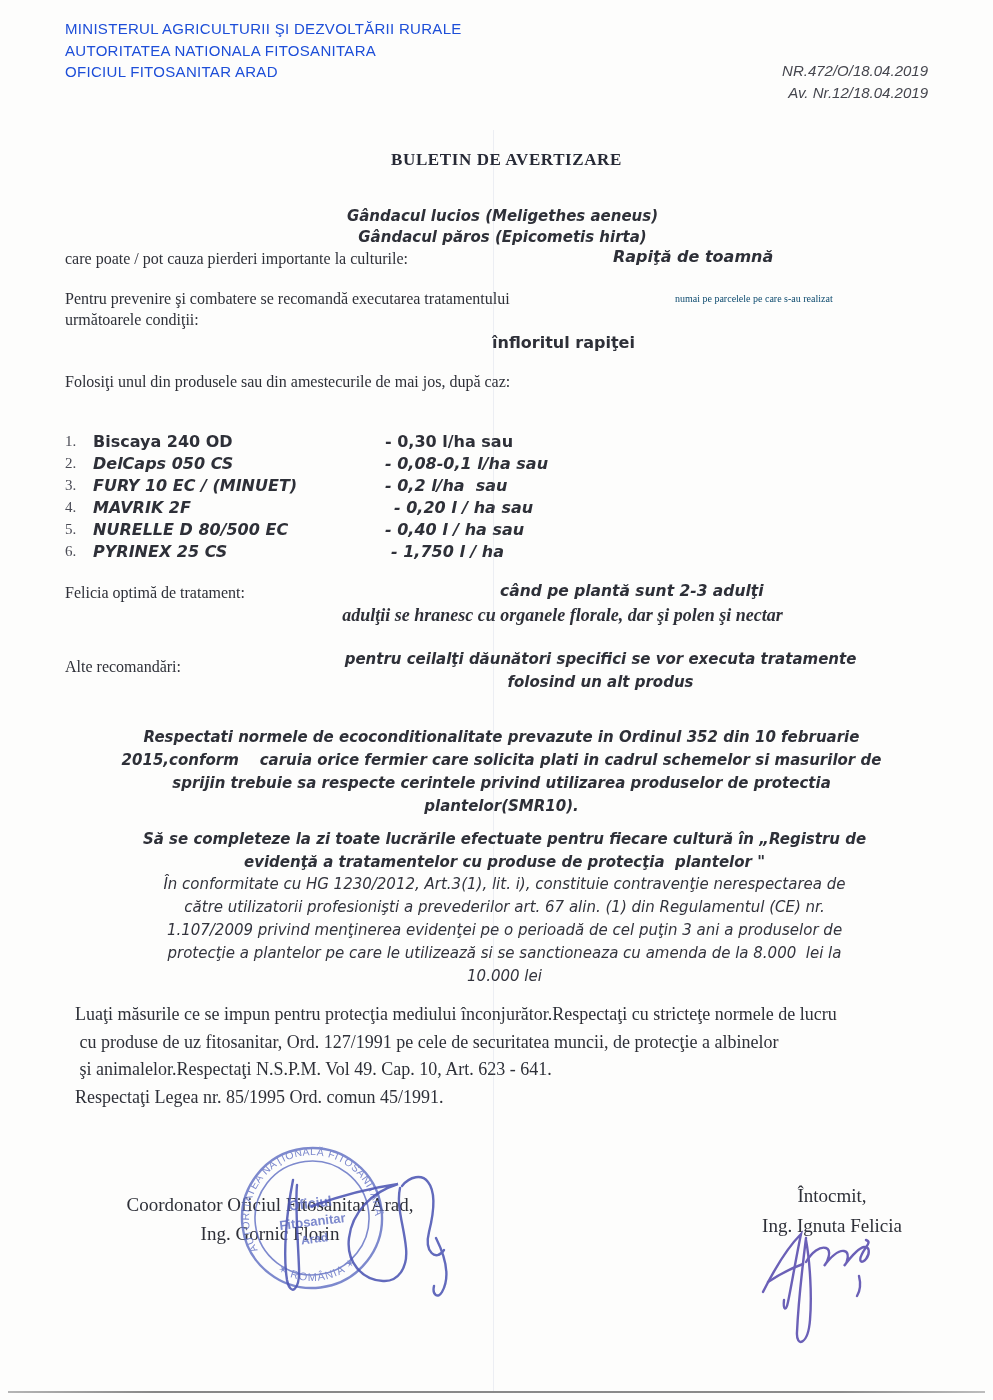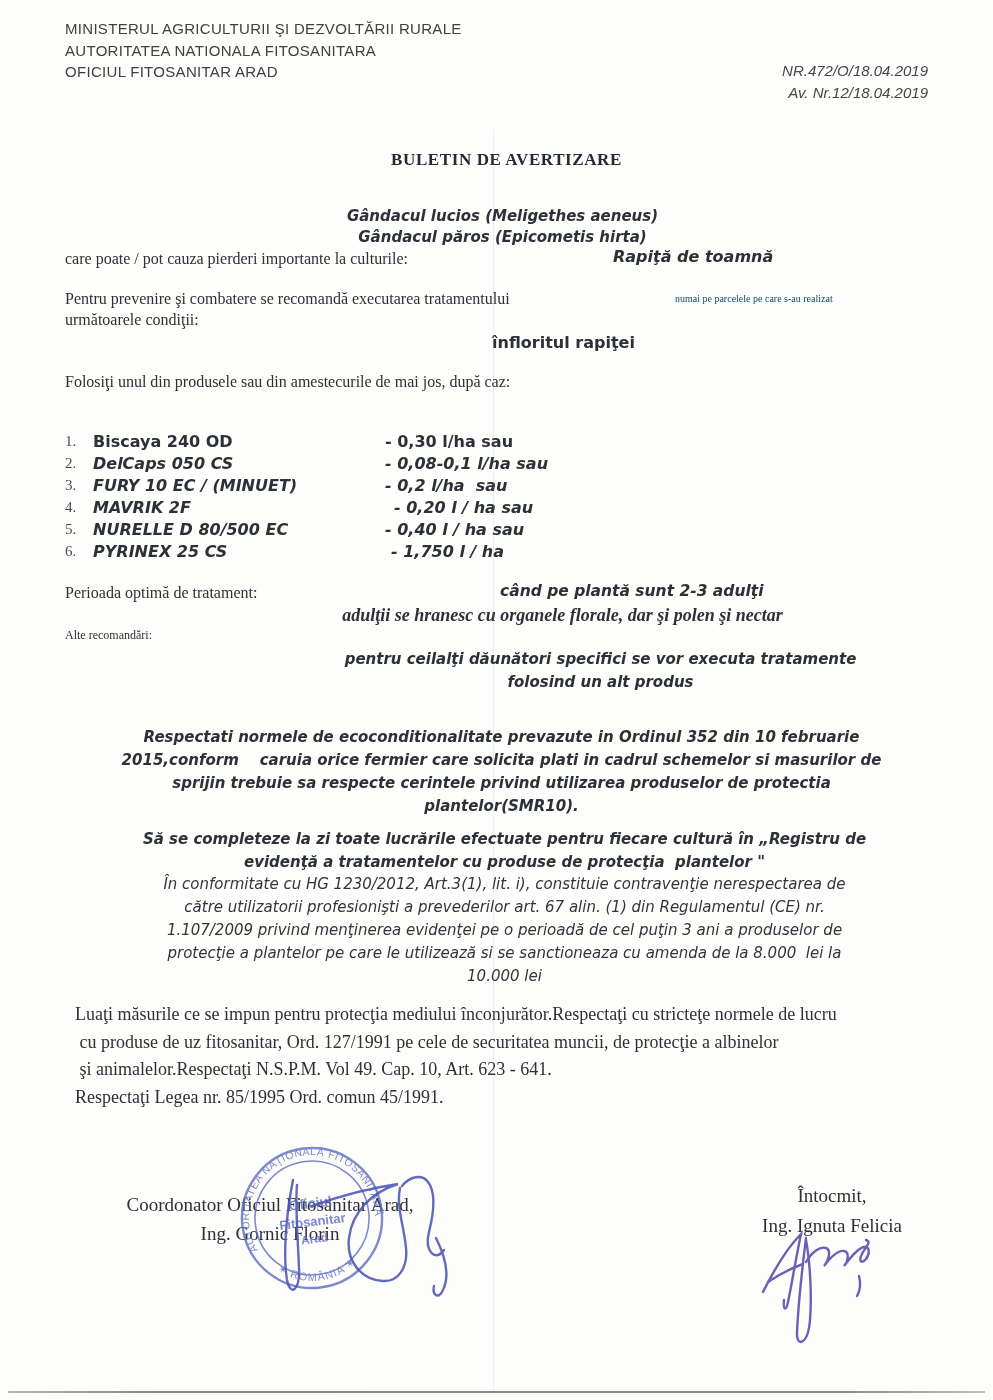--- a/index.html
+++ b/index.html
@@ -9,21 +9,21 @@
     font-family:"Liberation Serif",serif;color:#2e3038;
   }
   .abs{position:absolute;}
   .sans{font-family:"Liberation Sans",sans-serif;}
   .dsans{font-family:"DejaVu Sans",sans-serif;}
   .serif{font-family:"Liberation Serif",serif;}
   .bi{font-weight:bold;font-style:italic;}
   .b{font-weight:bold;}
   .pre{white-space:pre-wrap;}
 
-  .header-left{top:18px;left:65px;font-size:15px;line-height:21.5px;color:#404040;letter-spacing:.3px;}
+  .header-left{top:18px;left:65px;font-size:15px;line-height:21.5px;color:#1d4ed8;letter-spacing:.3px;}
   .ref-block{top:60px;right:65px;font-size:15px;line-height:21.5px;color:#45464e;text-align:right;font-style:italic;}
   .doc-title{top:150px;left:0;width:993px;text-align:center;font-size:17px;font-weight:bold;letter-spacing:.6px;transform:translateX(10px);color:#272a36;}
   .intro-line{top:186px;left:65px;font-size:16px;}
   .pest{left:0;width:993px;text-align:center;font-size:15px;transform:translateX(6px);}
   .pest1{top:207px;}
   .pest2{top:228px;}
   .damage-line{top:250px;left:65px;font-size:16px;}
   .crop{top:247px;left:613px;font-size:16px;}
   .prevent-line{top:290px;left:65px;font-size:16px;}
   .parcels-note{top:293px;left:675px;font-size:10px;color:#0c4a6e;}
@@ -35,21 +35,21 @@
   .product-row{display:flex;line-height:21.9px;font-size:16px;}
   .product-row .pnum{width:28px;font-size:15px;color:#4a4b55;font-family:"Liberation Serif",serif;}
   .product-row .pname{width:292px;}
   .product-row .pdose{flex:1;white-space:pre;}
   .product-row.r4 .pdose{padding-left:9px;}
   .product-row.r6 .pdose{padding-left:6px;}
 
   .period-label{top:584px;left:65px;font-size:16px;}
   .period-value{top:582px;left:500px;font-size:15.5px;}
   .period-note{top:605px;left:0;width:993px;text-align:center;transform:translateX(66px);font-size:18px;font-weight:bold;font-style:italic;}
-  .rec-label{top:628px;left:65px;font-size:12px;}
+  .rec-label{top:658px;left:65px;font-size:16px;}
   .rec-value{top:648px;left:104px;width:993px;text-align:center;font-size:15px;line-height:23px;}
 
   .eco-par{top:726px;left:0;width:993px;text-align:center;transform:translateX(5px);font-size:15px;line-height:23px;}
   .registry-par{top:828px;left:0;width:993px;text-align:center;transform:translateX(8px);font-size:15px;line-height:23px;}
   .hg-par{top:873px;left:0;width:993px;text-align:center;transform:translateX(8px);font-size:15px;line-height:23px;font-style:italic;color:#33343d;}
   .measures-par{top:1001px;left:75px;width:900px;font-size:18px;line-height:27.5px;}
 
   .sig-left{top:1190px;left:110px;width:320px;text-align:center;font-size:19px;line-height:29px;}
   .sig-right{top:1181px;left:712px;width:240px;text-align:center;font-size:19px;line-height:30px;}
 
@@ -112,21 +112,21 @@
       <span class="pname bi">NURELLE D 80/500 EC</span>
       <span class="pdose bi">- 0,40 l / ha sau</span>
     </div>
     <div class="product-row r6">
       <span class="pnum">6.</span>
       <span class="pname bi">PYRINEX 25 CS</span>
       <span class="pdose bi">- 1,750 l / ha</span>
     </div>
   </div>
 
-  <div class="abs serif period-label">Perioada optimă de tratament:</div>
+  <div class="abs serif period-label">Felicia optimă de tratament:</div>
   <div class="abs dsans bi period-value">când pe plantă sunt 2-3 adulţi</div>
   <div class="abs serif period-note">adulţii se hranesc cu organele florale, dar şi polen şi nectar</div>
 
   <div class="abs serif rec-label">Alte recomandări:</div>
   <div class="abs dsans bi pre rec-value">pentru ceilalţi dăunători specifici se vor executa tratamente
 folosind un alt produs</div>
 
   <div class="abs dsans bi pre eco-par">Respectati normele de ecoconditionalitate prevazute in Ordinul 352 din 10 februarie
 2015,conform    caruia orice fermier care solicita plati in cadrul schemelor si masurilor de
 sprijin trebuie sa respecte cerintele privind utilizarea produselor de protectia

